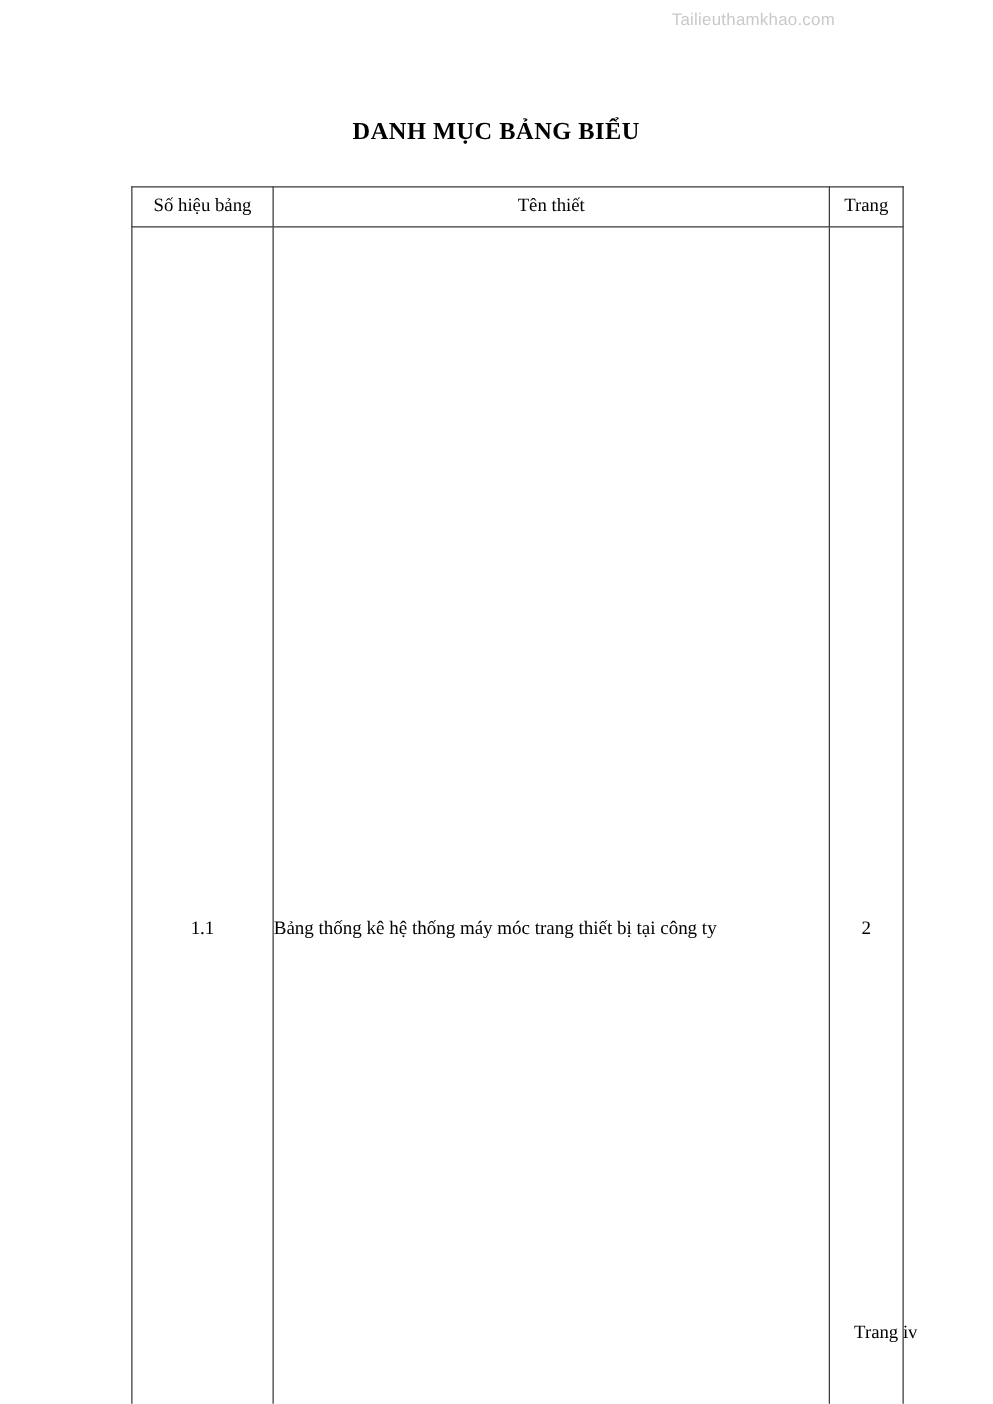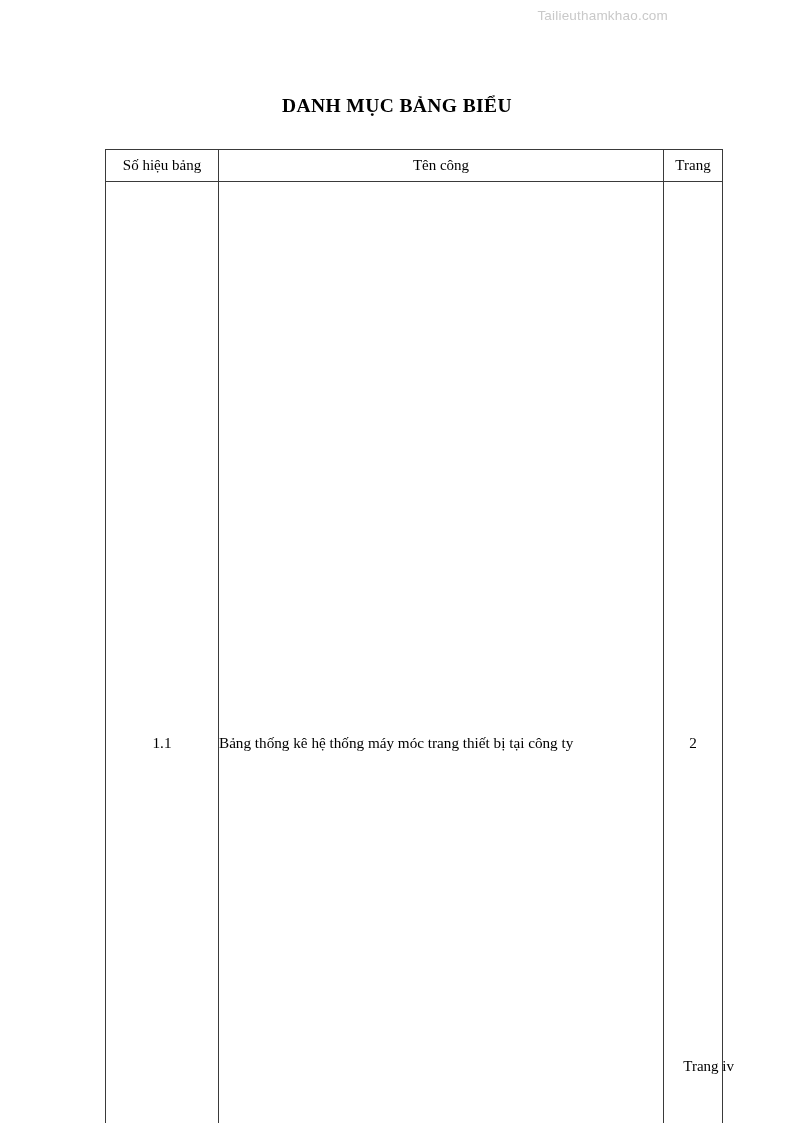--- a/index.html
+++ b/index.html
@@ -128,21 +128,21 @@
   <div class="table-wrap">
     <table class="tbl">
       <colgroup>
         <col class="c-num">
         <col class="c-name">
         <col class="c-page">
       </colgroup>
       <thead>
         <tr>
           <th>Số hiệu bảng</th>
-          <th>Tên công</th>
+          <th>Tên thiết</th>
           <th>Trang</th>
         </tr>
       </thead>
       <tbody id="tbl-body">
           <tr>
             <td class="num">1.1</td>
             <td class="name">Bảng thống kê hệ thống máy móc trang thiết bị tại công ty</td>
             <td class="page">2</td>
           </tr>
         </tbody>

